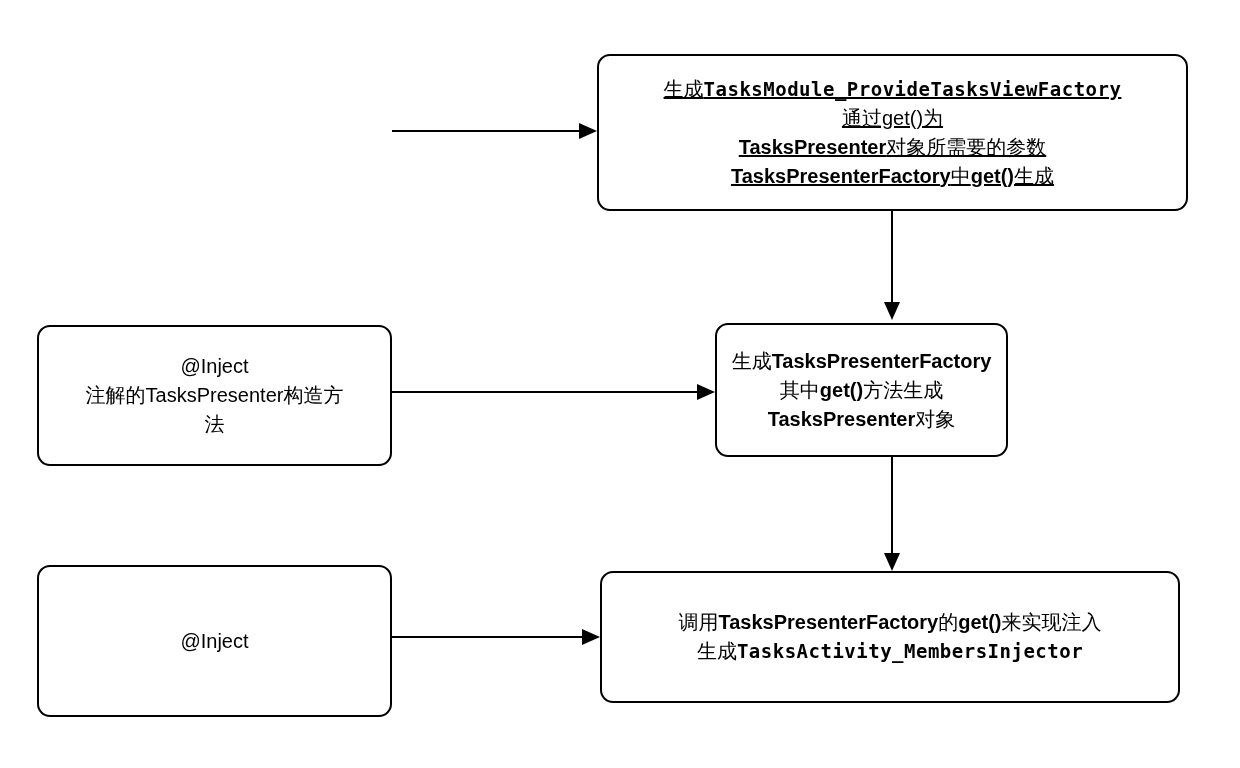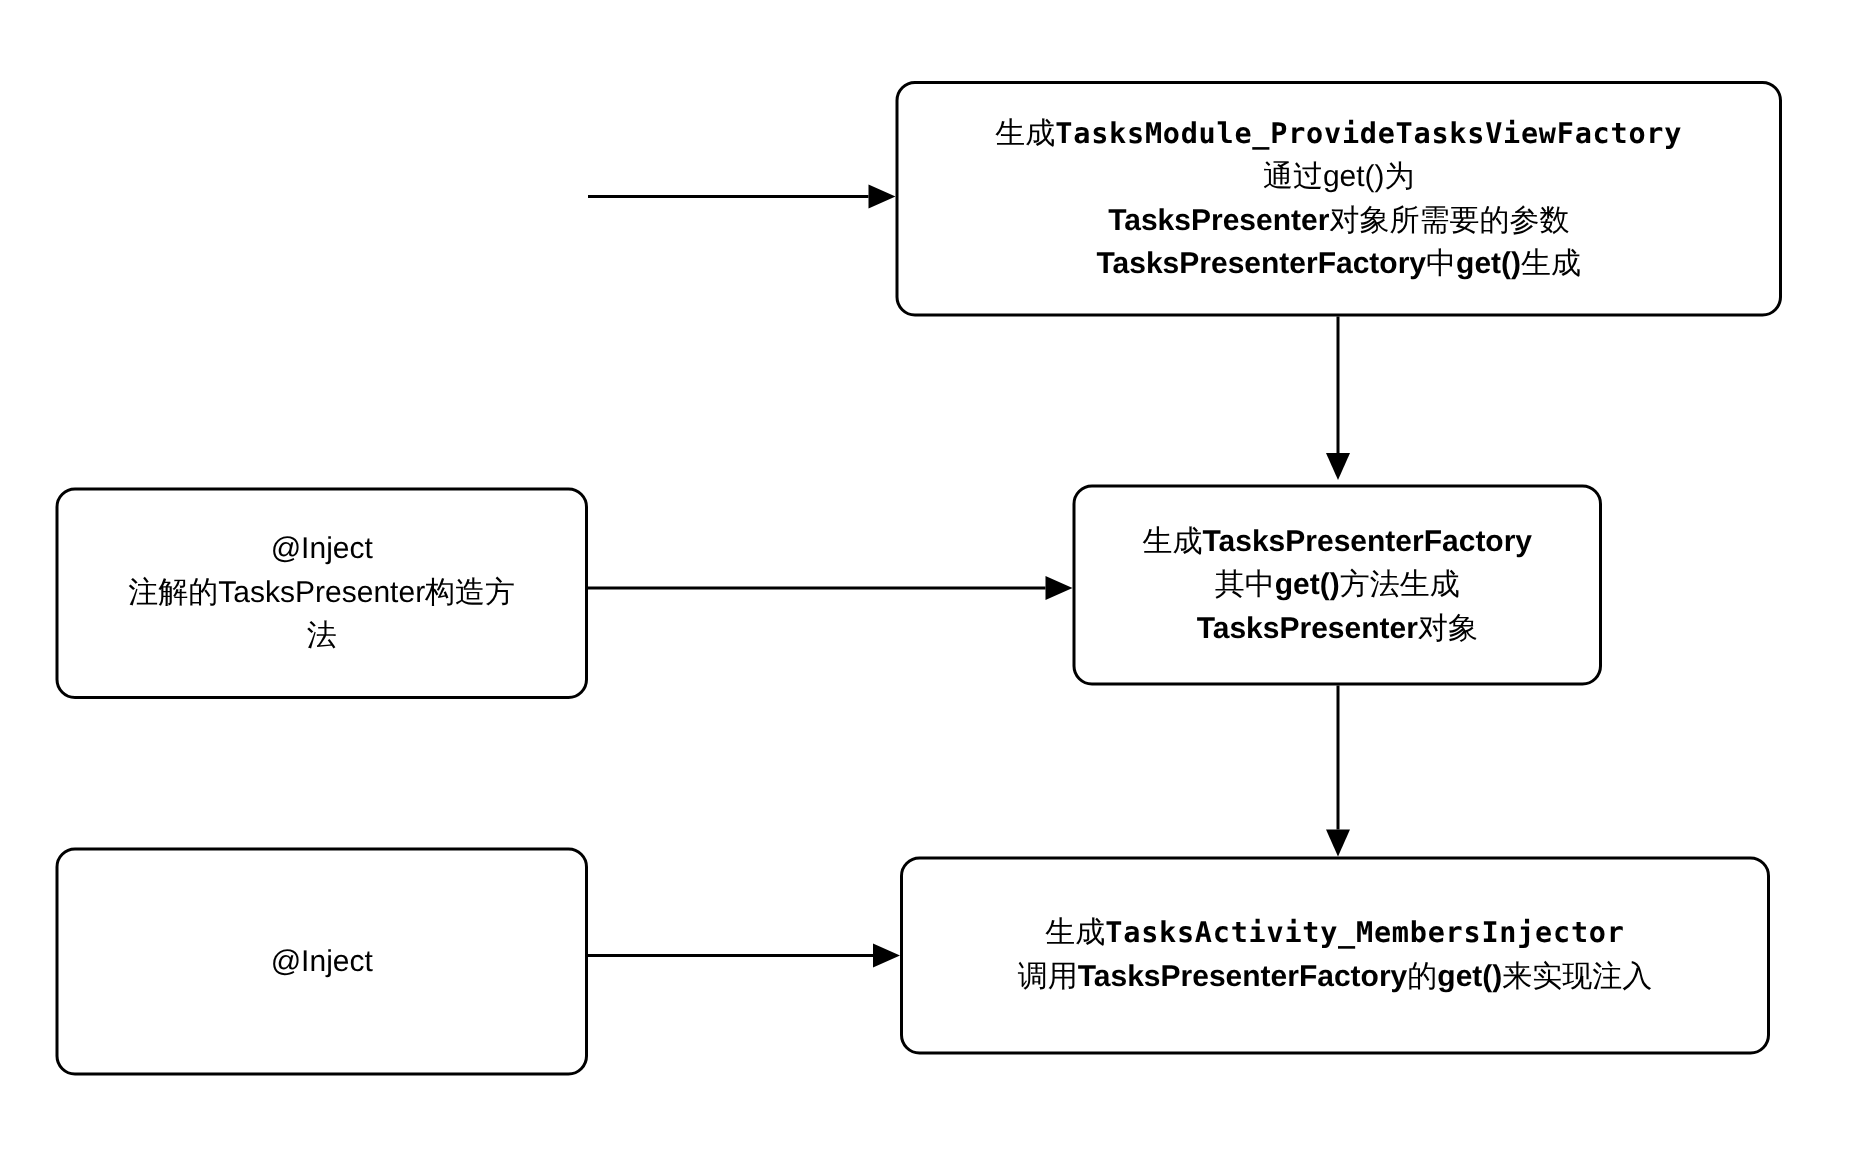--- a/index.html
+++ b/index.html
@@ -52,22 +52,22 @@
   .head-down {
     position: absolute; width: 0; height: 0;
     border-left: 8px solid transparent;
     border-right: 8px solid transparent;
     border-top: 18px solid #000000;
   }
   
   #box-tl { left: 37px;  top: 90px;  width: 355px; height: 88px;  }
   #box-ml { left: 37px;  top: 325px; width: 355px; height: 141px; }
   #box-bl { left: 37px;  top: 565px; width: 355px; height: 152px; }
-  #box-tr { left: 597px; top: 54px;  width: 591px; height: 157px; }
-  #box-mr { left: 715px; top: 323px; width: 353px; height: 134px; }
+  #box-tr { left: 597px; top: 54px;  width: 591px; height: 157px; text-decoration: underline; }
+  #box-mr { left: 715px; top: 323px; width: 293px; height: 134px; }
   #box-br { left: 600px; top: 571px; width: 580px; height: 132px; }
 </style>
 </head>
 <body>
 
 <div id="canvas">
 
 
   <div class="node" id="box-ml">
     <div class="tline"><span class="run-plain">@Inject</span></div>
@@ -86,22 +86,22 @@
     <div class="tline"><span class="run-bold">TasksPresenterFactory</span><span class="run-plain">中</span><span class="run-bold">get()</span><span class="run-plain">生成</span></div>
   </div>
 
   <div class="node" id="box-mr">
     <div class="tline"><span class="run-plain">生成</span><span class="run-bold">TasksPresenterFactory</span></div>
     <div class="tline"><span class="run-plain">其中</span><span class="run-bold">get()</span><span class="run-plain">方法生成</span></div>
     <div class="tline"><span class="run-bold">TasksPresenter</span><span class="run-plain">对象</span></div>
   </div>
 
   <div class="node" id="box-br">
+    <div class="tline"><span class="run-plain">调用</span><span class="run-bold">TasksPresenterFactory</span><span class="run-plain">的</span><span class="run-bold">get()</span><span class="run-plain">来实现注入</span></div>
     <div class="tline"><span class="run-plain">生成</span><span class="run-mono">TasksActivity_MembersInjector</span></div>
-    <div class="tline"><span class="run-plain">调用</span><span class="run-bold">TasksPresenterFactory</span><span class="run-plain">的</span><span class="run-bold">get()</span><span class="run-plain">来实现注入</span></div>
   </div>
 
   <div class="hline" style="left:392px; top:130px; width:187px;"></div>
   <div class="head-right" style="left:579px; top:123px;"></div>
 
   <div class="vline" style="left:891px; top:211px; height:91px;"></div>
   <div class="head-down" style="left:884px; top:302px;"></div>
 
   <div class="hline" style="left:392px; top:391px; width:305px;"></div>
   <div class="head-right" style="left:697px; top:384px;"></div>

